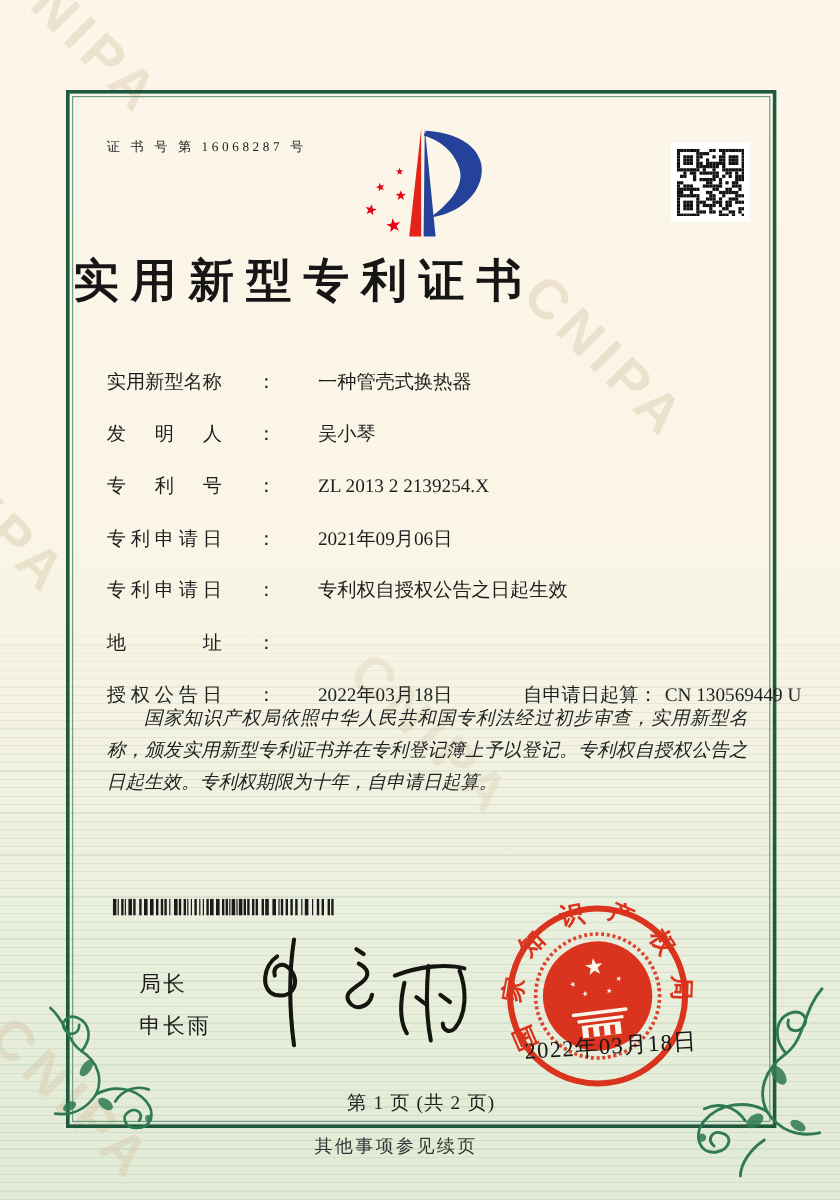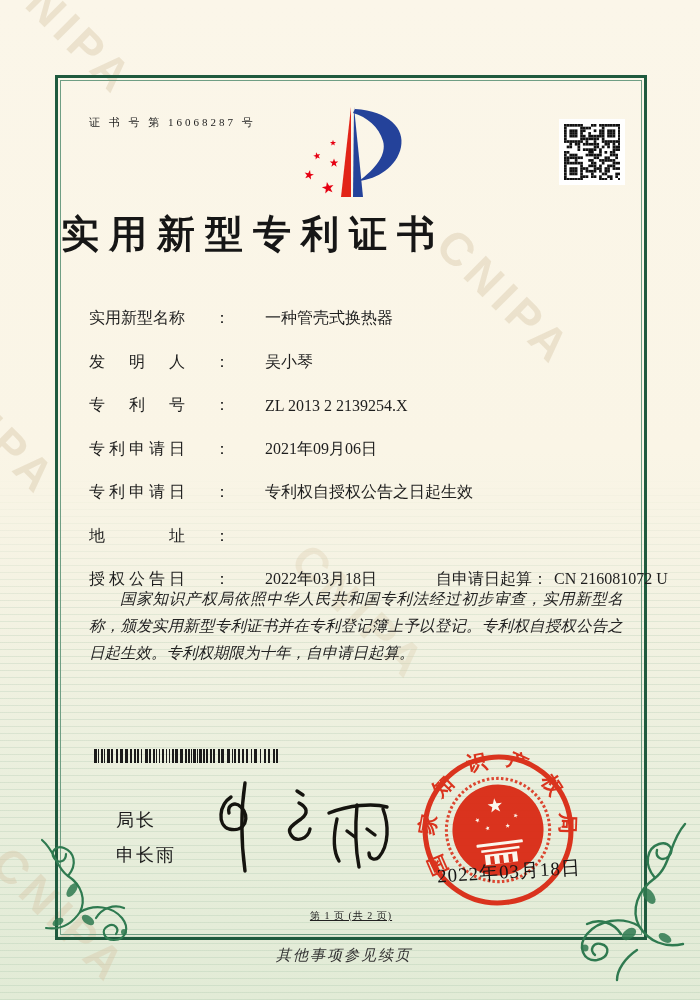--- a/index.html
+++ b/index.html
@@ -34,24 +34,24 @@
   .pair2{display:flex;align-items:baseline;margin-left:30px;}
   .paras{position:absolute;left:28px;top:505px;width:534px;font-size:15.5px;line-height:1.74;
          color:#222;text-align:justify;font-style:italic;}
   .paras p{margin:0;text-indent:2em;}
   .barcode{position:absolute;left:33px;top:668px;width:187px;height:14px;}
   .director{position:absolute;left:55px;top:722px;font-size:18px;line-height:35px;color:#1b1b1b;letter-spacing:2px;}
   .sig{position:absolute;left:150px;top:698px;width:195px;height:98px;}
   .seal{position:absolute;left:356px;top:668px;width:162px;height:162px;z-index:3;opacity:0.95;}
   .seal-date{position:absolute;left:376px;top:778px;z-index:4;font-size:19px;color:#161616;
              letter-spacing:1px;white-space:nowrap;transform:rotate(-3.5deg);}
-  .pageno{position:absolute;left:0;right:0;top:828px;text-align:center;font-size:10px;
-          letter-spacing:1px;color:#222;text-decoration:underline;}
-  .note{position:absolute;left:14px;top:946px;width:660px;text-align:center;z-index:2;
-        font-size:15px;font-style:italic;color:#333;letter-spacing:2px;}
+  .pageno{position:absolute;left:0;right:0;top:828px;text-align:center;font-size:16px;
+          letter-spacing:1px;color:#222;}
+  .note{position:absolute;left:0;top:946px;width:660px;text-align:center;z-index:2;
+        font-size:15px;color:#333;letter-spacing:2px;}
   .orn{position:absolute;z-index:3;pointer-events:none;}
   .orn-left{left:36px;top:834px;width:125px;height:115px;}
   .orn-right{left:540px;top:822px;width:155px;height:160px;transform:scaleX(-1);}
   .content{position:relative;z-index:2;width:100%;height:100%;}
 </style>
 </head>
 <body>
 
 <div class="page">
   <div class="waves"></div>
@@ -368,21 +368,21 @@
             <span class="flabel">地址</span>
               <span class="fcolon">：</span>
           </div>
           <div class="frow">
             <span class="flabel">授权公告日</span>
               <span class="fcolon">：</span>
             <span class="fvalue">2022年03月18日</span>
             <span class="pair2">
               <span class="flabel">自申请日起算</span>
                 <span class="fcolon">：</span>
-              <span class="fvalue">CN 216081072 U</span>
+              <span class="fvalue">CN 130569449 U</span>
             </span>
           </div>
         </div>
 
         <div class="paras">
           <p>国家知识产权局依照中华人民共和国专利法经过初步审查，实用新型名称，颁发实用新型专利证书并在专利登记簿上予以登记。专利权自授权公告之日起生效。专利权期限为十年，自申请日起算。</p>
         </div>
 
         <div class="barcode"><svg width="187" height="14" viewBox="0 0 187 14">
               <rect x="0" y="0" width="3" height="14" fill="#1b1b1b"></rect>

